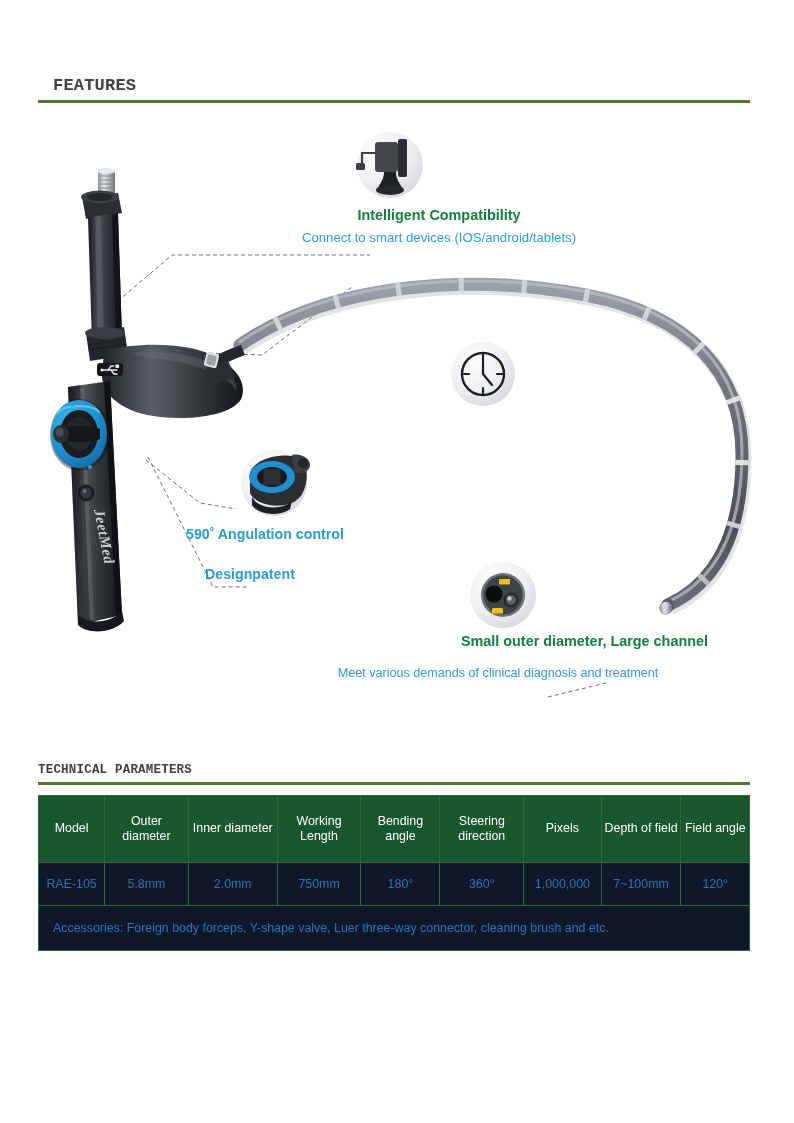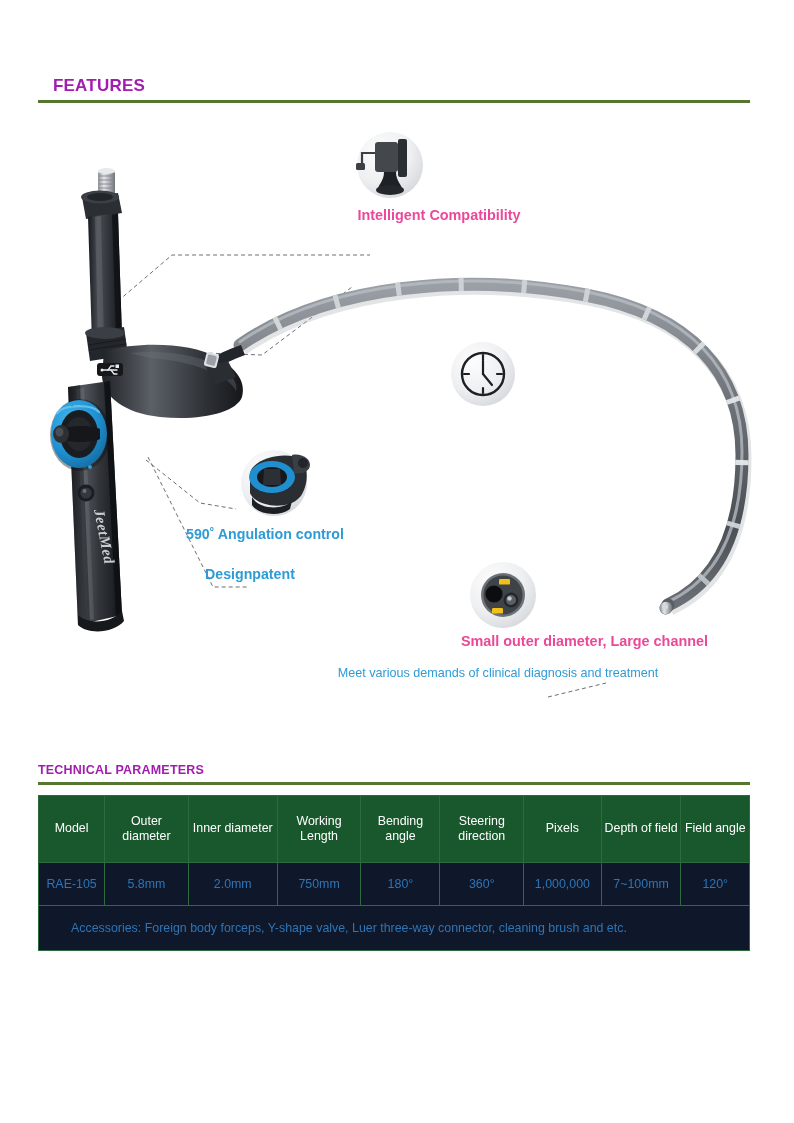--- a/index.html
+++ b/index.html
@@ -6,36 +6,36 @@
   body{
     width:794px;height:1123px;
     background:#ffffff;
     font-family:"Liberation Sans", sans-serif;
     position:relative;overflow:hidden;
     -webkit-font-smoothing:antialiased;
   }
   .page{position:absolute;inset:0;}
 
   
-  .sec-head{position:absolute;font-weight:bold;color:#a21caf;letter-spacing:.2px;}
+  .sec-head{position:absolute;font-weight:bold;color:#404040;letter-spacing:.2px;font-family:Liberation Mono, monospace;}
   .sec-rule{position:absolute;background:#55762F;}
 
   #features-head{left:53px;top:76px;font-size:17px;}
   #features-rule{left:38px;top:100px;width:712px;height:3px;}
 
   #tech-head{left:38px;top:763px;font-size:12.5px;}
   #tech-rule{left:38px;top:782px;width:712px;height:2.5px;}
 
   
   #hero{position:absolute;left:0;top:105px;width:794px;height:620px;}
   #hero svg{position:absolute;left:0;top:0;}
 
   
   .callout{position:absolute;color:#2E9BD6;line-height:1.35;}
-  .callout .hl{display:block;font-weight:bold;color:#ec4899;}
+  .callout .hl{display:block;font-weight:bold;color:#15803d;}
   .callout .sub{display:block;}
 
   #c1{left:274px;top:206px;width:330px;text-align:center;font-size:13.2px;}
   #c1 .hl{font-size:14.4px;margin-bottom:4px;}
 
   #c2{left:290px;top:416px;width:420px;font-size:14.2px;}
   #c2 .l1{display:block;text-align:center;letter-spacing:.6px;margin-bottom:12px;}
   #c2 .l2{display:block;font-weight:bold;text-align:center;}
 
   #c3{left:186px;top:525px;font-size:14.2px;font-weight:bold;}
@@ -55,21 +55,21 @@
   }
   #tech-table thead th{
     background:#19582C;color:#ffffff;
     font-size:12.4px;line-height:1.25;height:62px;padding:2px 1px;
   }
   #tech-table tbody td{
     background:#0f172a;color:#2E75B6;
     font-size:12.4px;height:40px;
   }
   #tech-table td.acc{
-    text-align:left;padding:0 32px;height:44px;font-size:12.4px;
+    text-align:left;padding:0 14px;height:44px;font-size:12.4px;
   }
 </style>
 </head>
 <body>
 
 <div class="page">
 
   <div class="sec-head" id="features-head">FEATURES</div>
   <div class="sec-rule" id="features-rule"></div>
 
@@ -290,20 +290,21 @@
         <circle cx="509.5" cy="493.5" r="2.2" fill="#c6cbd0"></circle>
 
         <rect x="499" y="474" width="11" height="5.6" rx="1.2" fill="#f0c219"></rect>
         <rect x="492" y="503" width="11" height="5.6" rx="1.2" fill="#f0c219"></rect>
       </g>
     </svg>
   </div>
 
   <div class="callout" id="c1">
     <span class="hl">Intelligent Compatibility</span>
+    <span class="sub">Connect to smart devices (IOS/android/tablets)</span>
   </div>
 
 
   <div class="callout" id="c3">
     <span class="l1">590˚  Angulation control</span>
     <span class="l2">Designpatent</span>
   </div>
 
   <div class="callout" id="c4">
     <span class="hl">Small outer diameter, Large channel</span>

